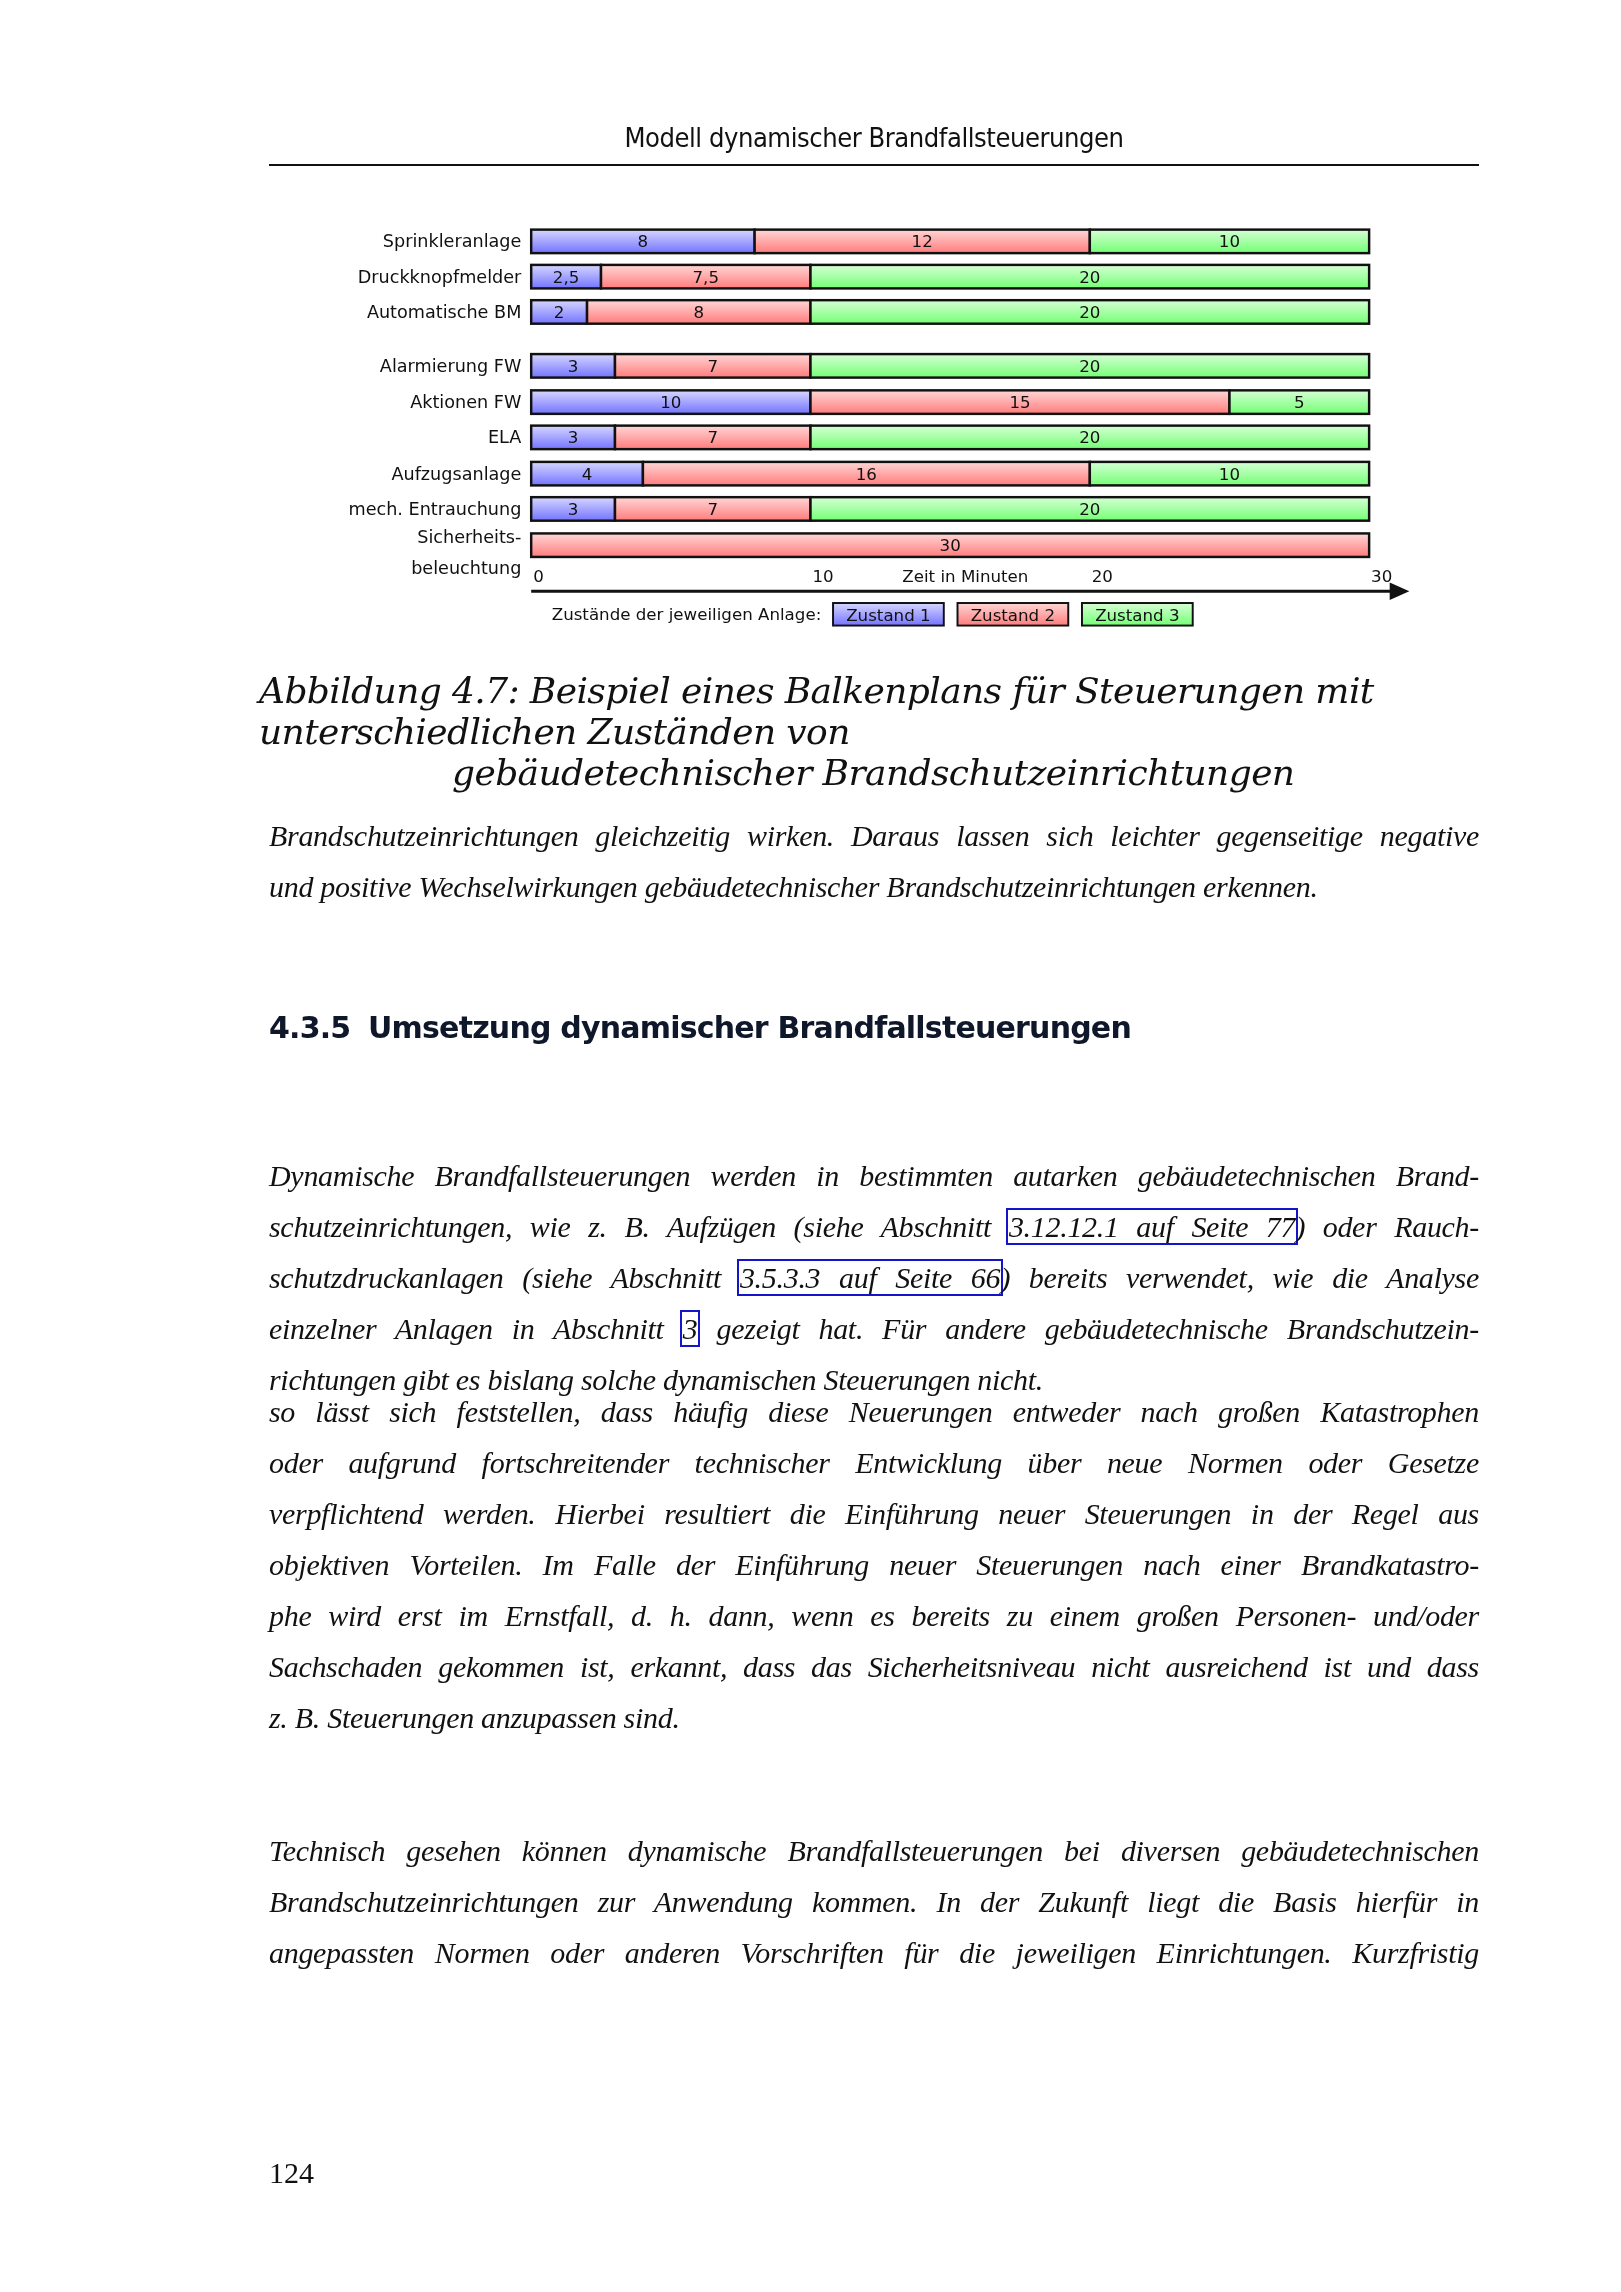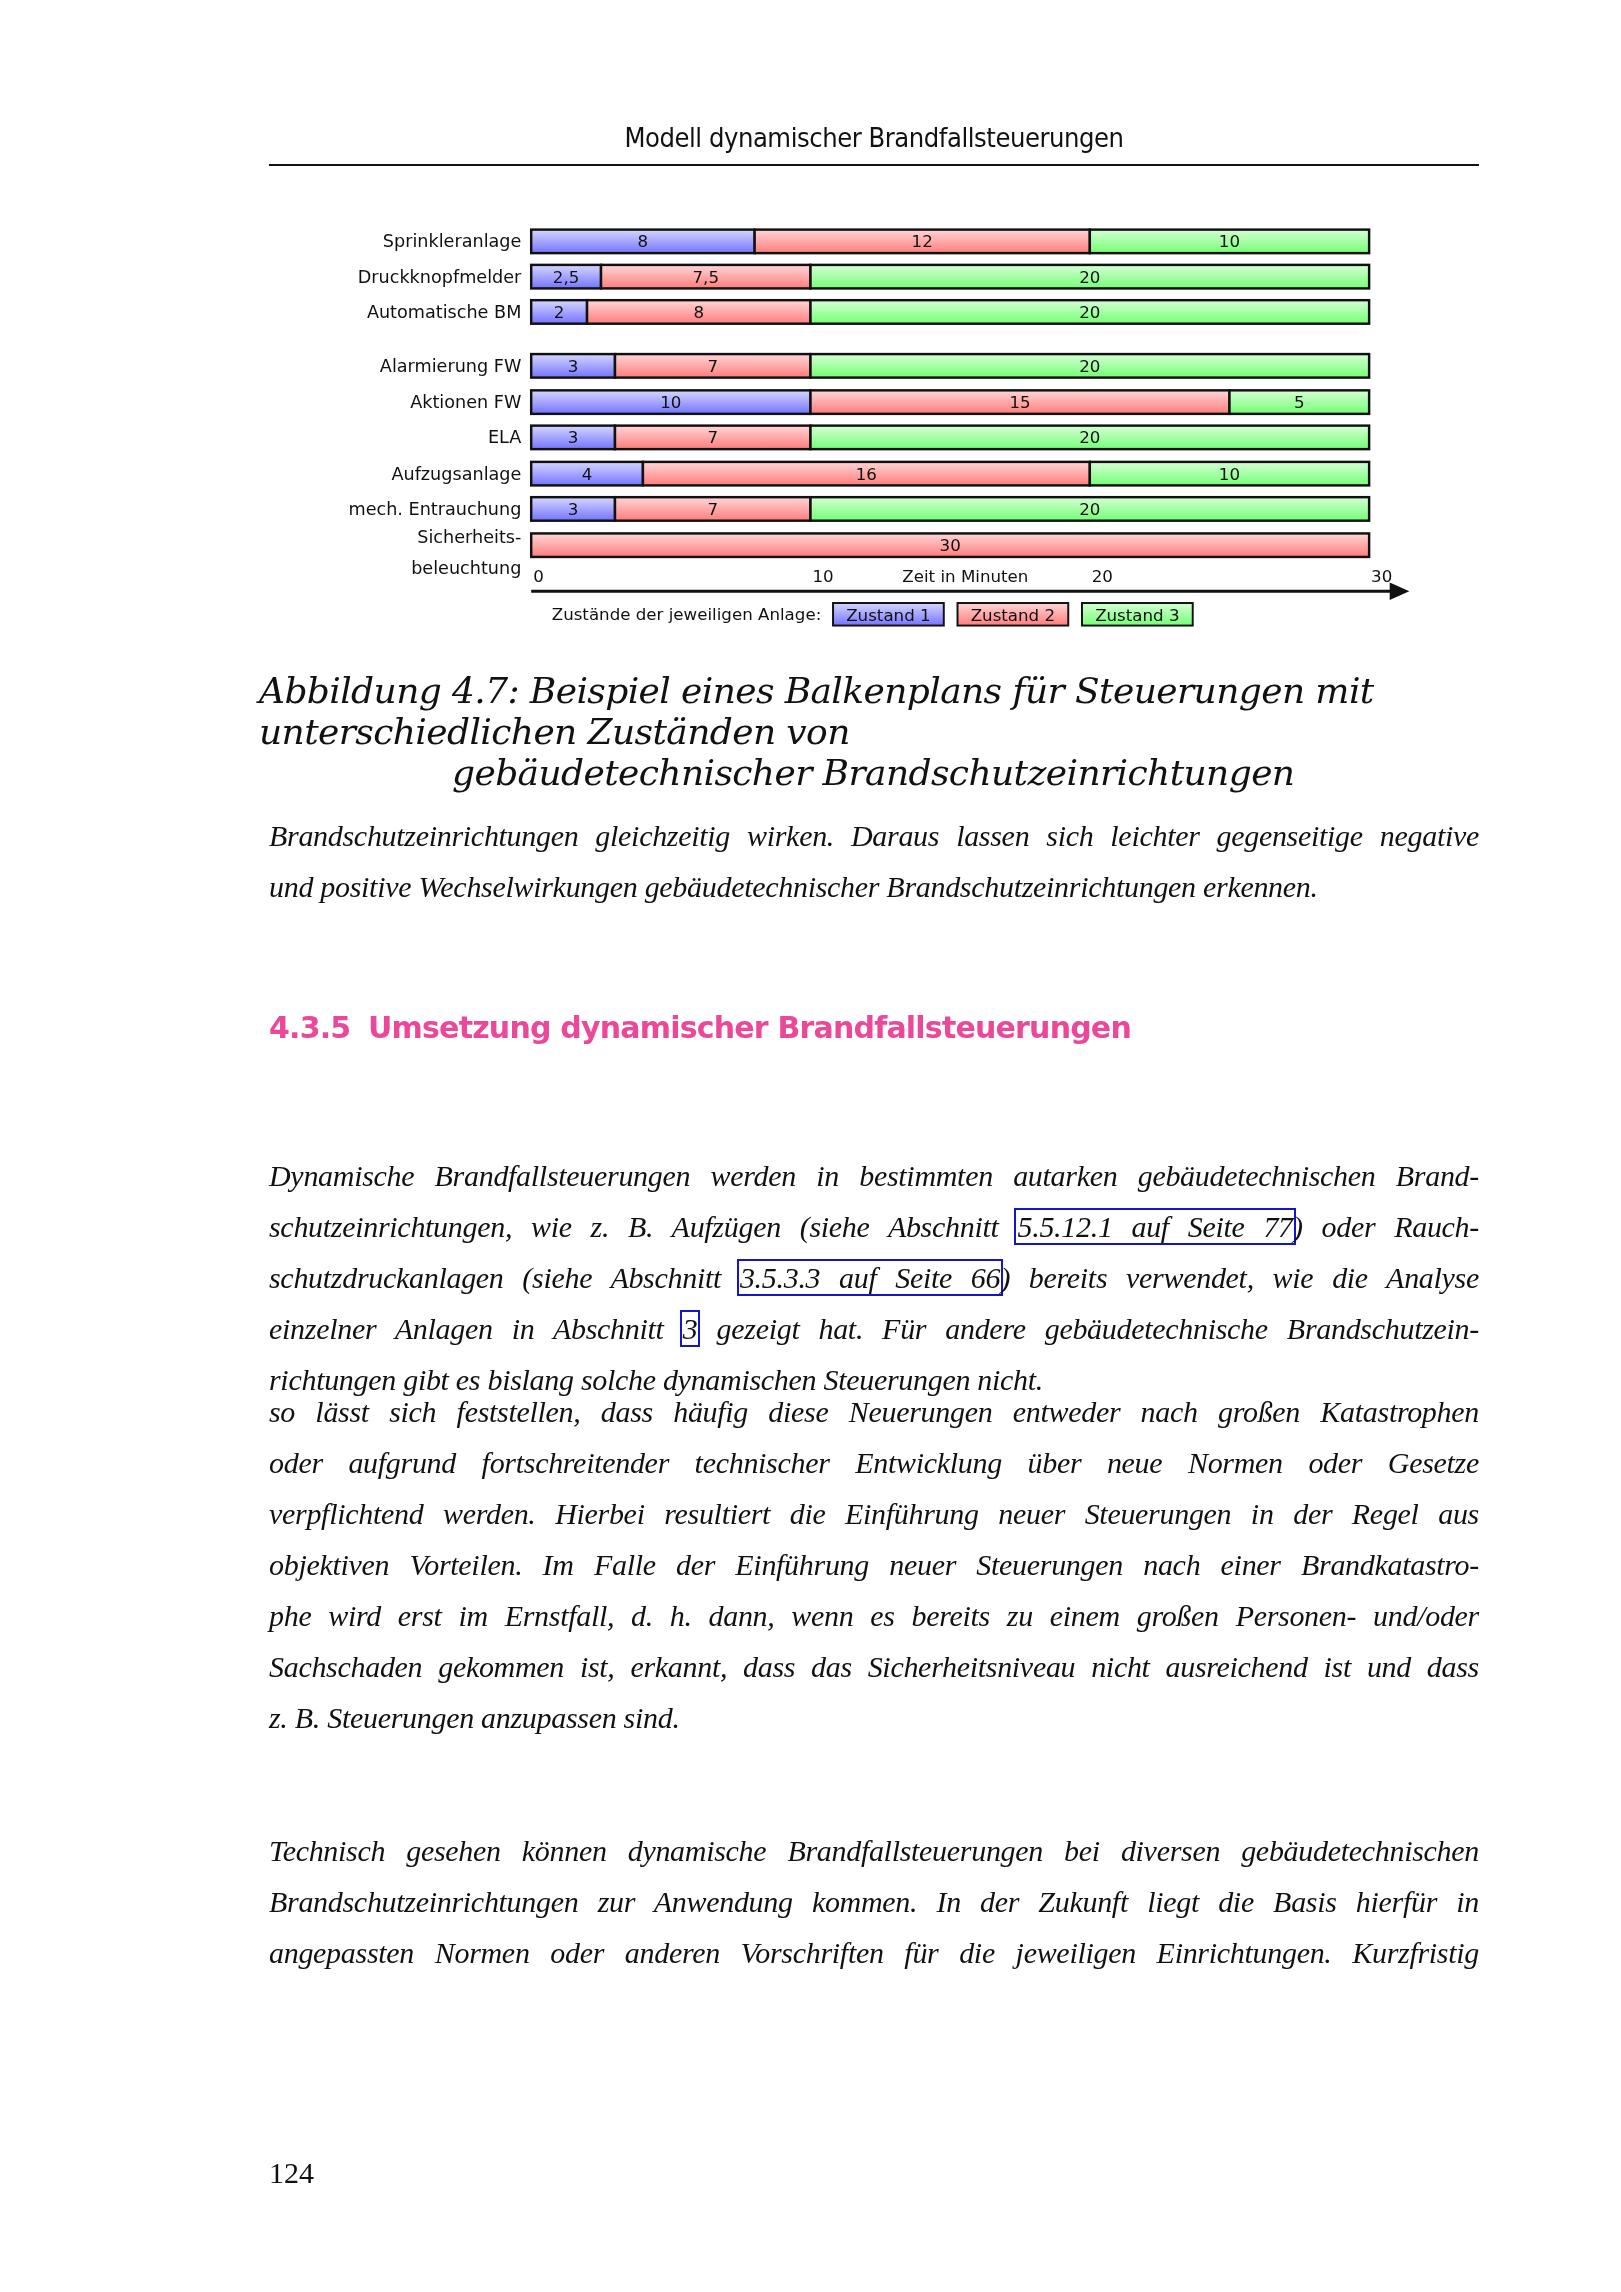--- a/index.html
+++ b/index.html
@@ -25,21 +25,21 @@
     font-family: "Liberation Serif", serif; font-size: 30px; line-height: 51px; color: #111;
     text-align: justify; text-align-last: justify; letter-spacing: -0.3px; font-style: italic;
   }
   .para { position: absolute; left: 269px; width: 1210px; margin: 0; }
   .para .ln { display: block; white-space: nowrap; text-align-last: justify; text-align: justify; }
   .para .ln.last { text-align-last: left; }
   .xref { border: 2px solid #1414c8; padding: 0 1px; margin: 0 -2.9px; }
 
   .section-heading {
     position: absolute; left: 269px; top: 1010px;
-    font-family: "DejaVu Sans", sans-serif; font-weight: bold; font-size: 30px; color: #ec4899;
+    font-family: "DejaVu Sans", sans-serif; font-weight: bold; font-size: 30px; color: #0f172a;
     letter-spacing: -0.8px;
   }
   .section-heading .num { margin-right: 17.6px; }
 
   .page-number {
     position: absolute; left: 269px; top: 2156px;
     font-family: "Liberation Serif", serif; font-size: 30px; color: #111;
   }
 </style>
 </head>
@@ -172,21 +172,21 @@
   <span class="ln">Brandschutzeinrichtungen gleichzeitig wirken. Daraus lassen sich leichter gegenseitige negative</span>
   <span class="ln last">und positive Wechselwirkungen gebäudetechnischer Brandschutzeinrichtungen erkennen.</span>
 </div>
 
 <div class="section-heading">
   <span class="num">4.3.5</span><span>Umsetzung dynamischer Brandfallsteuerungen</span>
 </div>
 
 <div class="para body-text" style="top:1150px;">
   <span class="ln">Dynamische Brandfallsteuerungen werden in bestimmten autarken gebäudetechnischen Brand-</span>
-  <span class="ln"><span>schutzeinrichtungen, wie z. B. Aufzügen (siehe Abschnitt </span><span class="xref">5.5.12.1 auf Seite 77</span><span>) oder Rauch-</span></span>
+  <span class="ln"><span>schutzeinrichtungen, wie z. B. Aufzügen (siehe Abschnitt </span><span class="xref">3.12.12.1 auf Seite 77</span><span>) oder Rauch-</span></span>
   <span class="ln"><span>schutzdruckanlagen (siehe Abschnitt </span><span class="xref">3.5.3.3 auf Seite 66</span><span>) bereits verwendet, wie die Analyse</span></span>
   <span class="ln"><span>einzelner Anlagen in Abschnitt </span><span class="xref">3</span><span> gezeigt hat. Für andere gebäudetechnische Brandschutzein-</span></span>
   <span class="ln last">richtungen gibt es bislang solche dynamischen Steuerungen nicht.</span>
 </div>
 
 <div class="para body-text" style="top:1386px;">
   <span class="ln">so lässt sich feststellen, dass häufig diese Neuerungen entweder nach großen Katastrophen</span>
   <span class="ln">oder aufgrund fortschreitender technischer Entwicklung über neue Normen oder Gesetze</span>
   <span class="ln">verpflichtend werden. Hierbei resultiert die Einführung neuer Steuerungen in der Regel aus</span>
   <span class="ln">objektiven Vorteilen. Im Falle der Einführung neuer Steuerungen nach einer Brandkatastro-</span>

